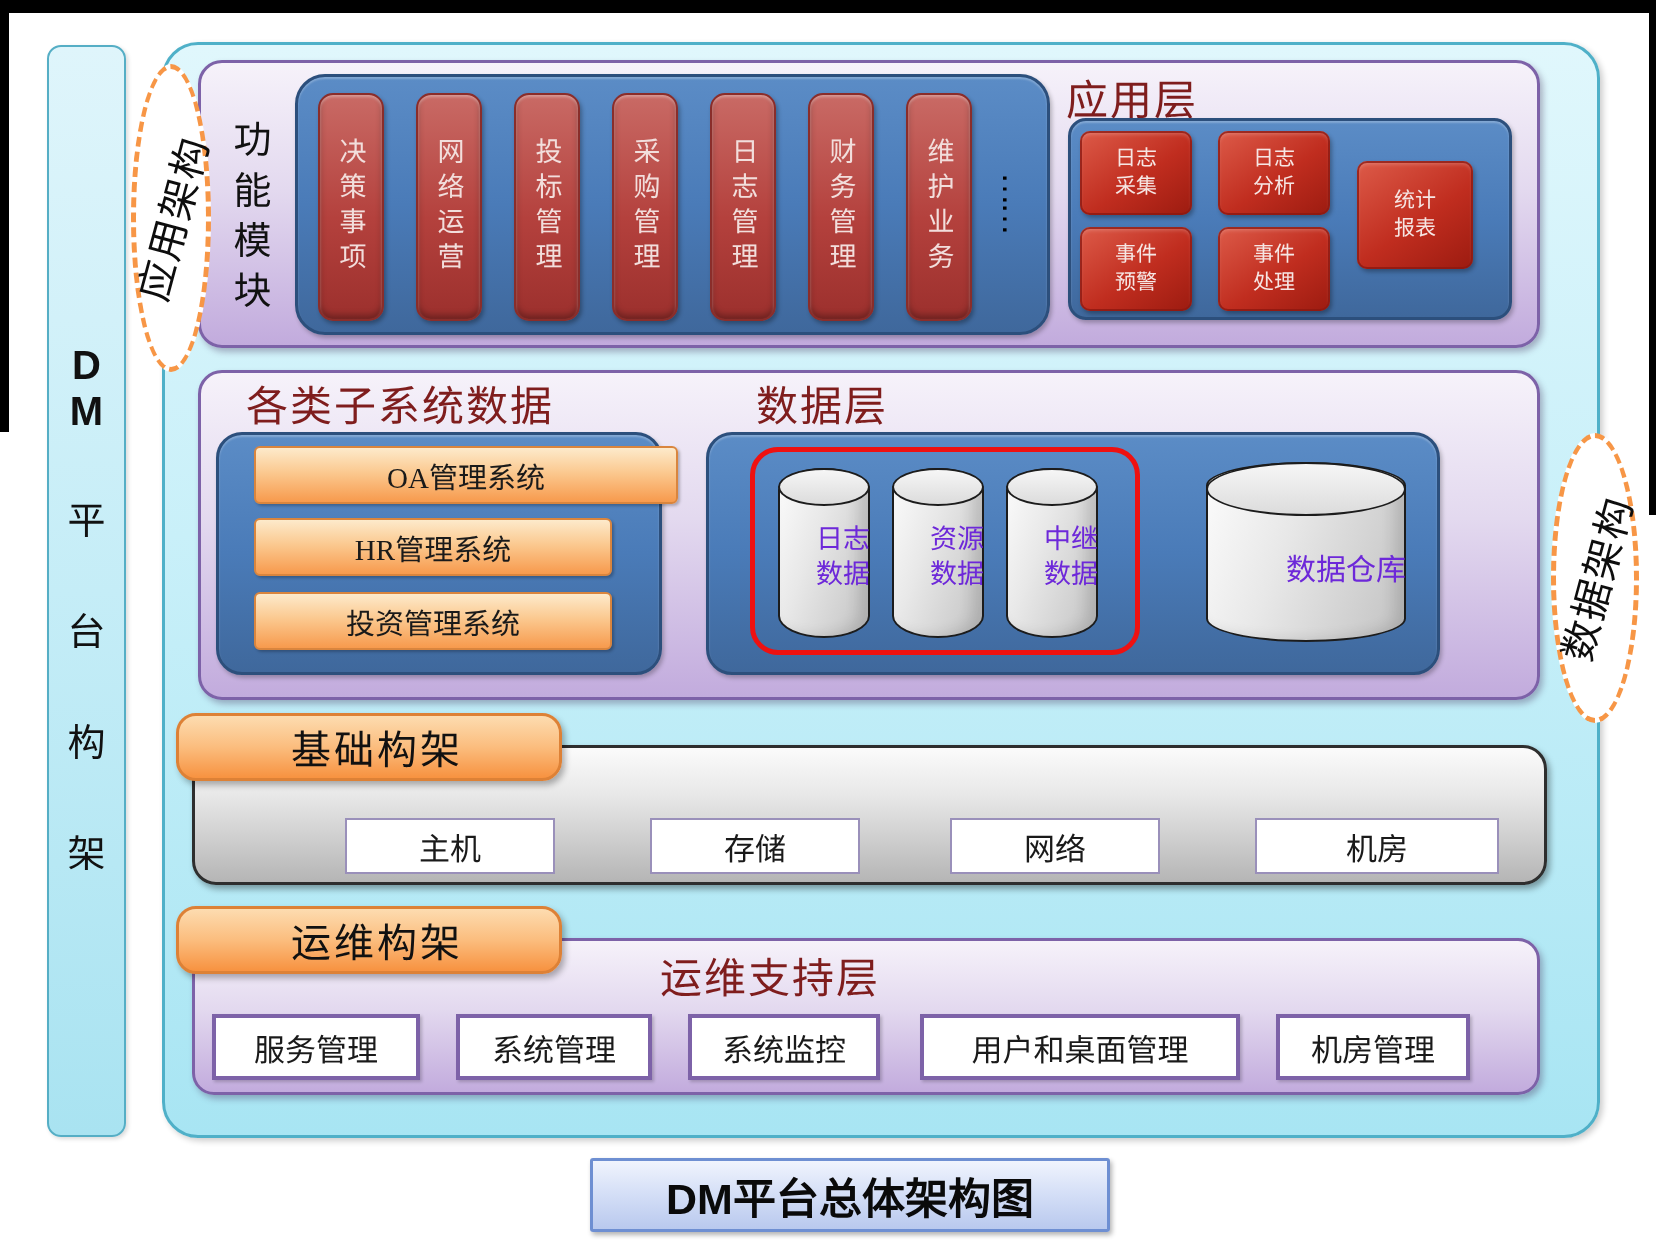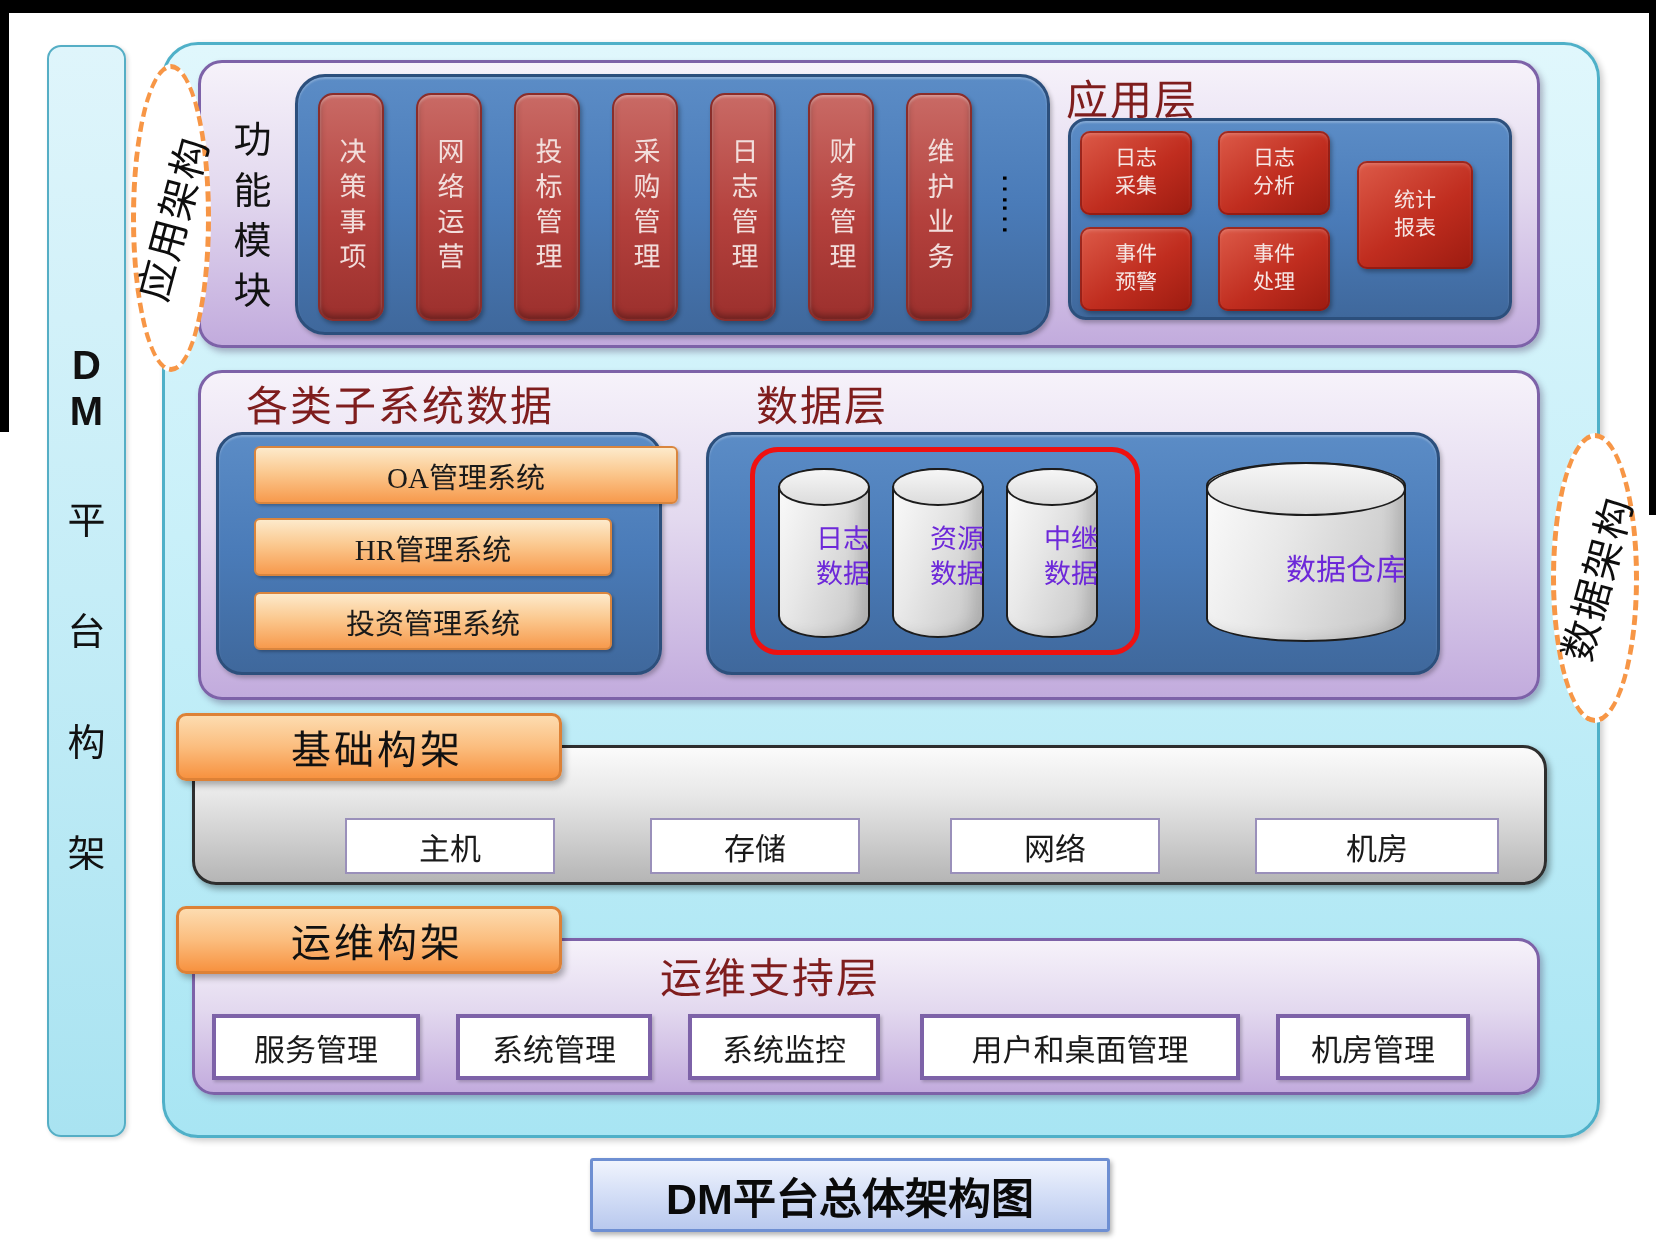--- a/index.html
+++ b/index.html
@@ -41,21 +41,21 @@
   .cyl .body{position:absolute;inset:0;border:2.5px solid #1c1c1c;border-radius:50%/13%;
              background:linear-gradient(110deg,#fcfcfc 0%,#e8e8e8 40%,#c2c2c2 100%);
              box-shadow:inset -10px 0 14px rgba(0,0,0,.12);}
   .cyl .cap{position:absolute;left:0;right:0;top:0;height:38px;border:2.5px solid #1c1c1c;border-radius:50%;
             background:linear-gradient(180deg,#f6f6f6,#dcdcdc);box-sizing:border-box;}
   .cyl .lbl{position:absolute;left:0;right:0;top:54px;text-align:right;font-size:27px;color:#6d28d9;line-height:1.3;}
   .cyl .lbl i{font-style:normal;display:inline-block;width:2.2em;}
   .wh .cap{height:54px;}
   .wh .lbl{top:88px;font-size:30px;}
   .tab{background:linear-gradient(180deg,#fddcb0 0%,#fbbd7e 50%,#f79240 100%);
-       border:3px solid #dd8136;border-radius:10px;box-shadow:3px 4px 6px rgba(0,0,0,.3);
+       border:3px solid #dd8136;border-radius:20px;box-shadow:3px 4px 6px rgba(0,0,0,.3);
        display:flex;align-items:center;justify-content:center;font-size:40px;letter-spacing:3px;z-index:6;padding-left:16px;}
   .gray-bar{background:linear-gradient(180deg,#fbfbfb 0%,#e8e8e8 35%,#b5b5b5 100%);
             border:3px solid #2e2e2e;border-radius:24px;box-shadow:3px 4px 6px rgba(0,0,0,.35);z-index:2;}
   .gray-item{background:#fff;border:2px solid #9a90ba;display:flex;align-items:center;justify-content:center;
              font-size:31px;color:#1a1a1a;}
   .ops-item{background:#fff;border:4px solid #7d62a8;display:flex;align-items:center;justify-content:center;
             font-size:31px;color:#1a1a1a;box-shadow:2px 2px 3px rgba(0,0,0,.2);}
   .ellipse{background:#fff;border:5px dashed #f79646;border-radius:50%;z-index:15;
            display:flex;align-items:center;justify-content:center;}
   .ellipse span{transform:rotate(-75deg);white-space:nowrap;font-size:40px;letter-spacing:2px;color:#0d0d0d;}

